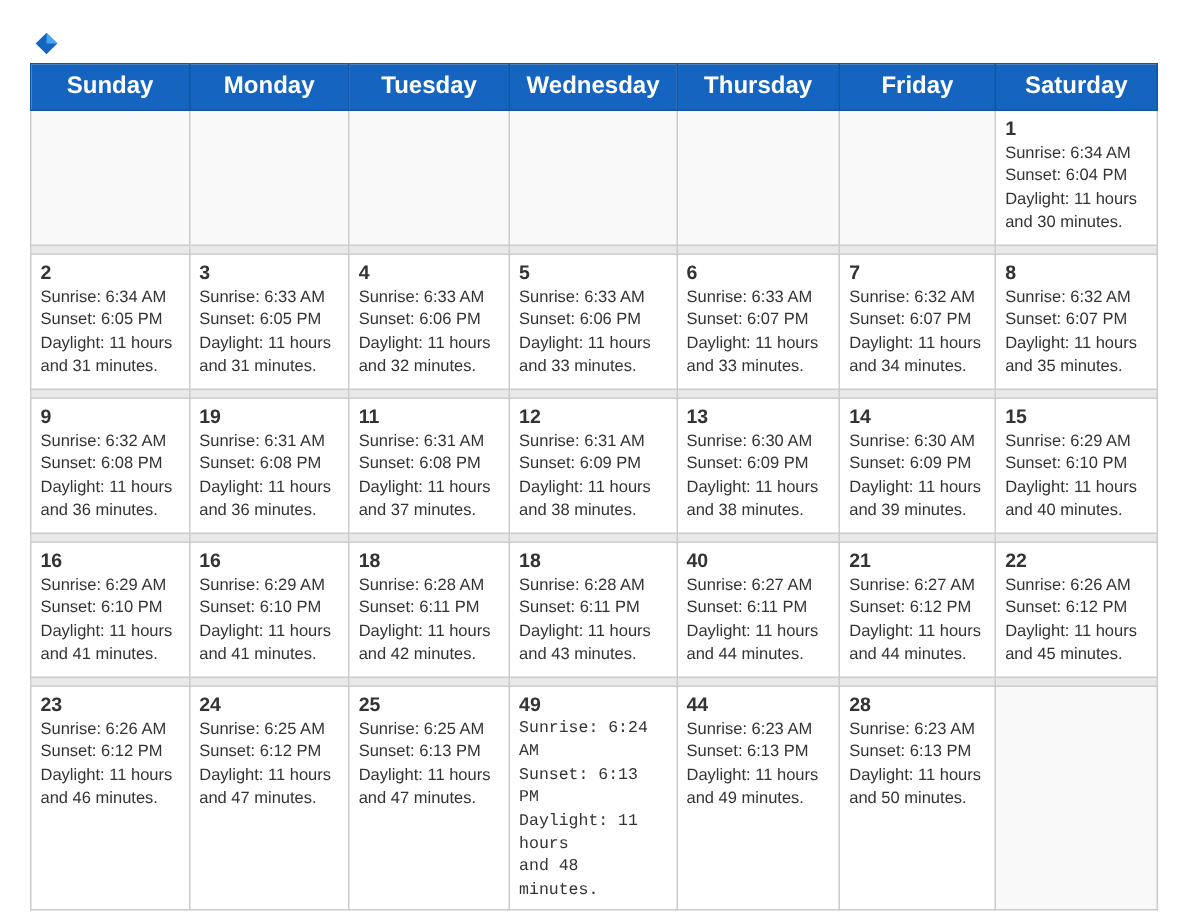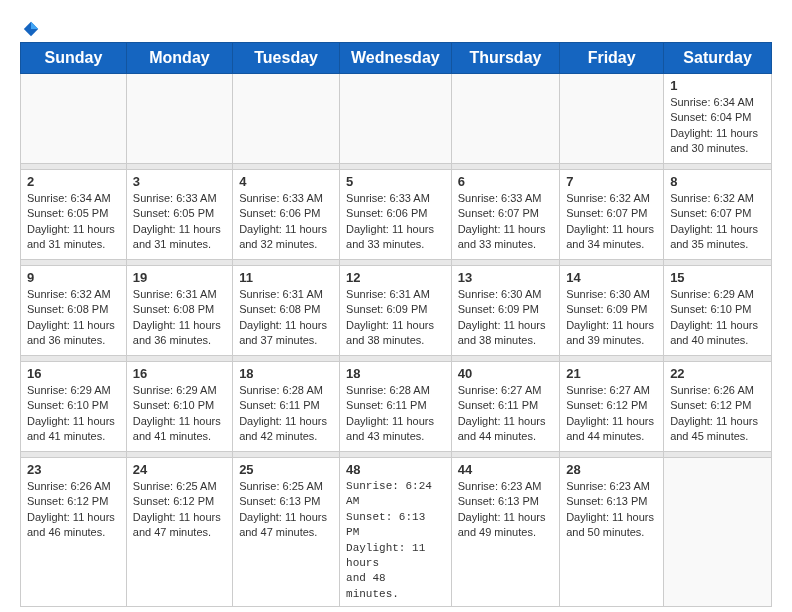--- a/index.html
+++ b/index.html
@@ -343,21 +343,21 @@
 and 47 minutes.</div>
         </td>
         <td>
           <span class="day-number">25</span>
           <div class="day-info" style="white-space: pre-line;">Sunrise: 6:25 AM
 Sunset: 6:13 PM
 Daylight: 11 hours
 and 47 minutes.</div>
         </td>
         <td>
-          <span class="day-number">48</span>
+          <span class="day-number">49</span>
           <div class="day-info" style="white-space: pre-line; font-family: Liberation Mono, monospace;">Sunrise: 6:24 AM
 Sunset: 6:13 PM
 Daylight: 11 hours
 and 48 minutes.</div>
         </td>
         <td>
           <span class="day-number">44</span>
           <div class="day-info" style="white-space: pre-line;">Sunrise: 6:23 AM
 Sunset: 6:13 PM
 Daylight: 11 hours

